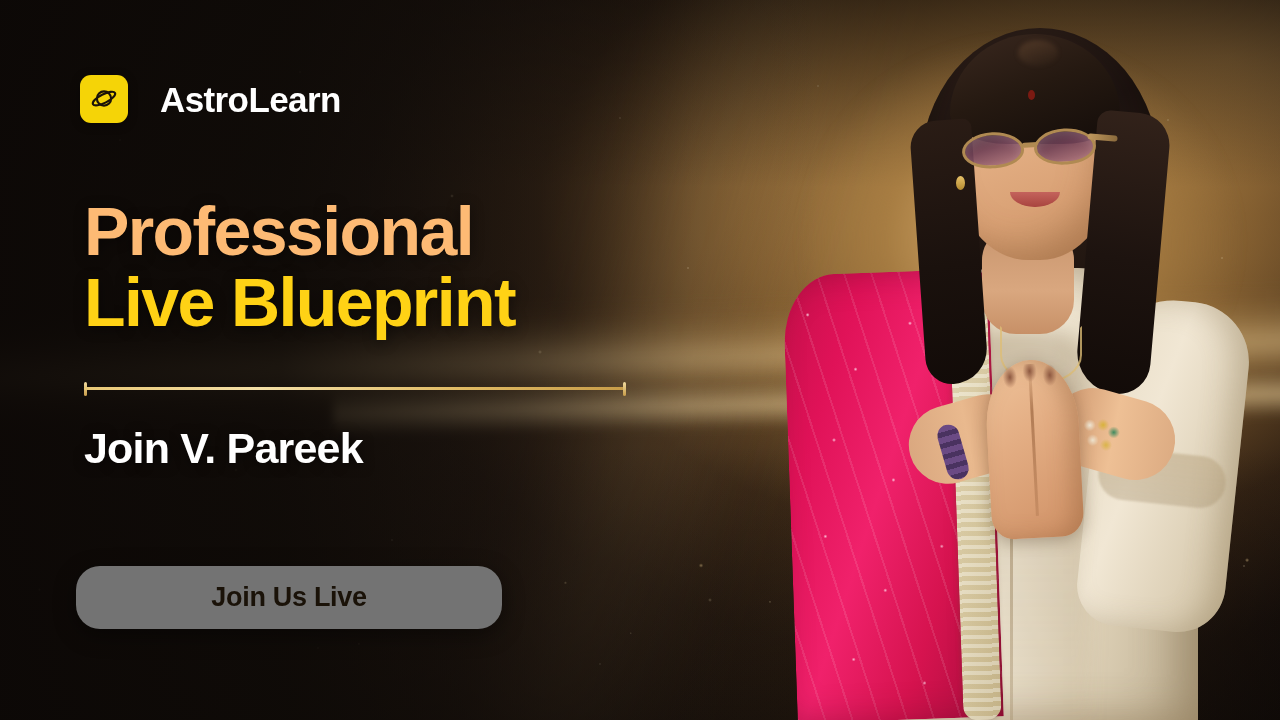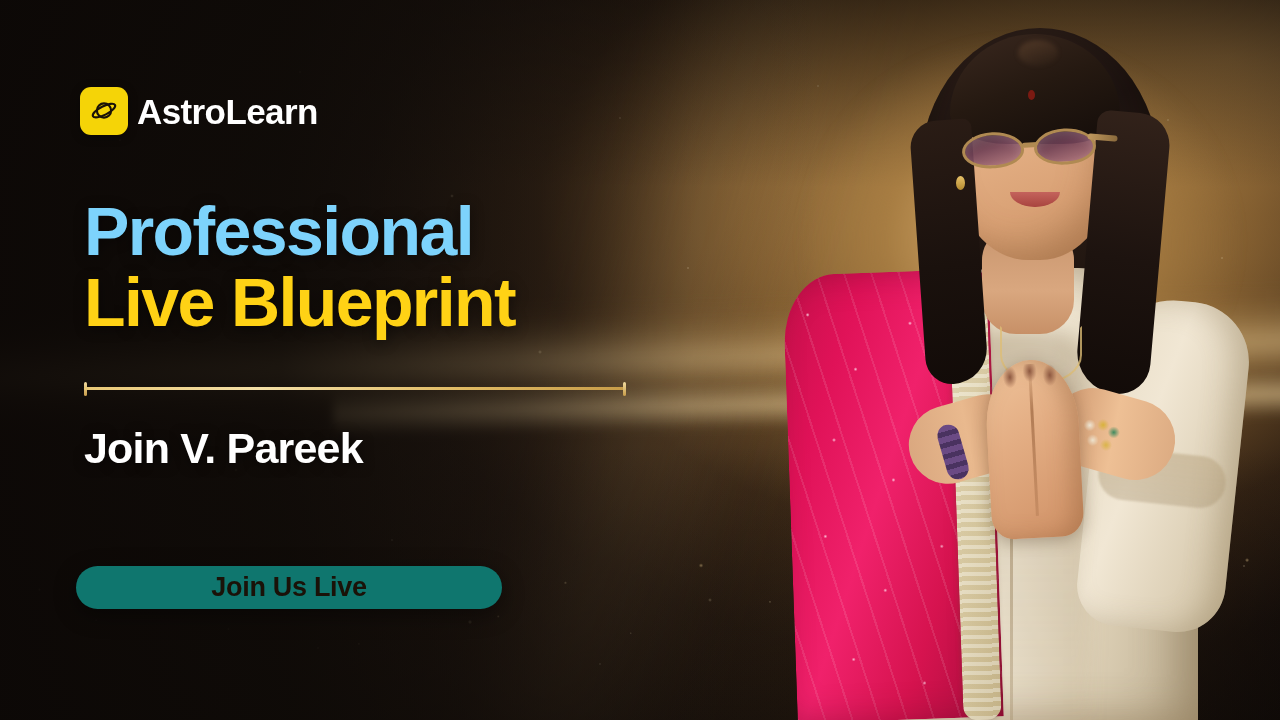--- a/index.html
+++ b/index.html
@@ -349,38 +349,38 @@
   .p-tassel {
     position:absolute; left:236px; top:428px; width:34px; height:62px;
     background:linear-gradient(180deg, rgba(226,208,160,0.92) 0%, rgba(214,176,92,0.85) 46%, rgba(196,150,58,0.8) 100%);
     border-radius:16px 16px 5px 5px;
     transform:rotate(-4deg);
   }
 
   
   .content { position:absolute; left:0; top:0; width:700px; height:720px; }
 
-  .brand { position:absolute; left:80px; top:75px; display:flex; align-items:center; gap:9px;margin-top:12px; }
+  .brand { position:absolute; left:80px; top:75px; display:flex; align-items:center; gap:32px; }
   .brand-mark {
     width:48px; height:48px; border-radius:11px;
     background:#F5D407;
     display:flex; align-items:center; justify-content:center;
     box-shadow:0 2px 10px rgba(0,0,0,0.35);
   }
   .brand-name {
     font-size:35px; font-weight:700; color:#ffffff;
     letter-spacing:-0.6px; line-height:1;
   }
 
   .headline { position:absolute; left:84px; top:196px; }
   .headline .line1, .headline .line2 {
     font-size:68px; font-weight:700; line-height:1.04;
     letter-spacing:-1.6px; white-space:nowrap;
   }
-  .headline .line1 { color:#7dd3fc; text-shadow:0 2px 14px rgba(0,0,0,0.45); }
+  .headline .line1 { color:#fdba74; text-shadow:0 2px 14px rgba(0,0,0,0.45); }
   .headline .line2 { color:#FFD215; text-shadow:0 2px 14px rgba(0,0,0,0.45); }
 
   .divider { position:absolute; left:84px; top:382px; width:542px; height:14px; }
   .divider .bar {
     position:absolute; left:0; top:5px; width:542px; height:3px;
     background:linear-gradient(90deg, #E9C876 0%, #F3DFA6 32%, #E0BA63 70%, #C79C49 100%);
     border-radius:2px;
   }
   .divider .cap {
     position:absolute; top:0; width:3px; height:14px;
@@ -392,22 +392,22 @@
 
   .presenter {
     position:absolute; left:84px; top:424px;
     font-size:43px; font-weight:700; color:#ffffff;
     letter-spacing:-0.8px; white-space:nowrap;
     text-shadow:0 2px 12px rgba(0,0,0,0.5);
   }
 
   .cta {
     position:absolute; left:76px; top:566px;
-    width:426px; height:43px;
-    background:#0f766e;
+    width:426px; height:63px;
+    background:#737373;
     border:none; border-radius:24px;
     color:#1a1208;
     font-family:"Liberation Sans", sans-serif;
     font-size:27px; font-weight:700; letter-spacing:-0.3px;
     cursor:pointer;
     box-shadow:0 6px 22px rgba(0,0,0,0.42);
     display:flex; align-items:center; justify-content:center;
   }
 </style>
 </head>

